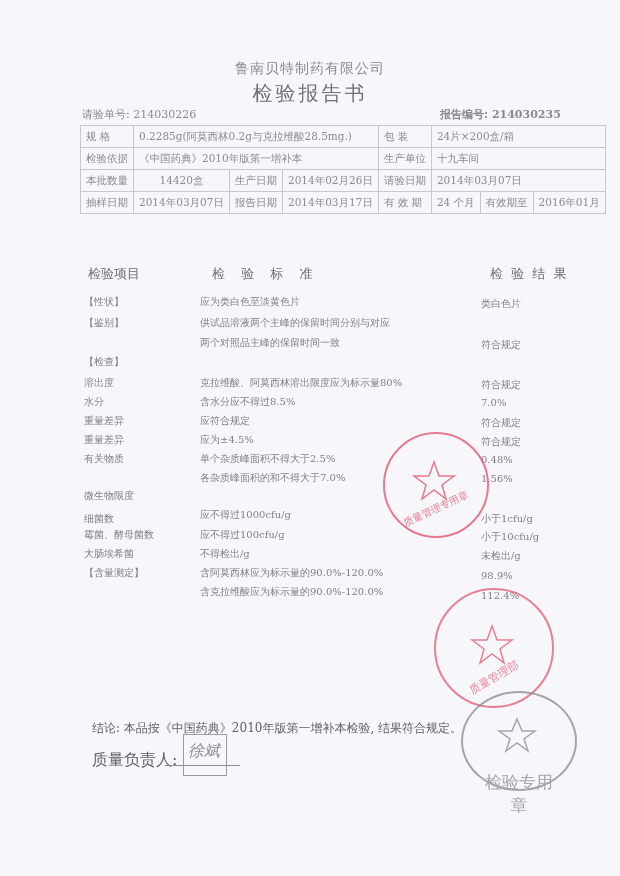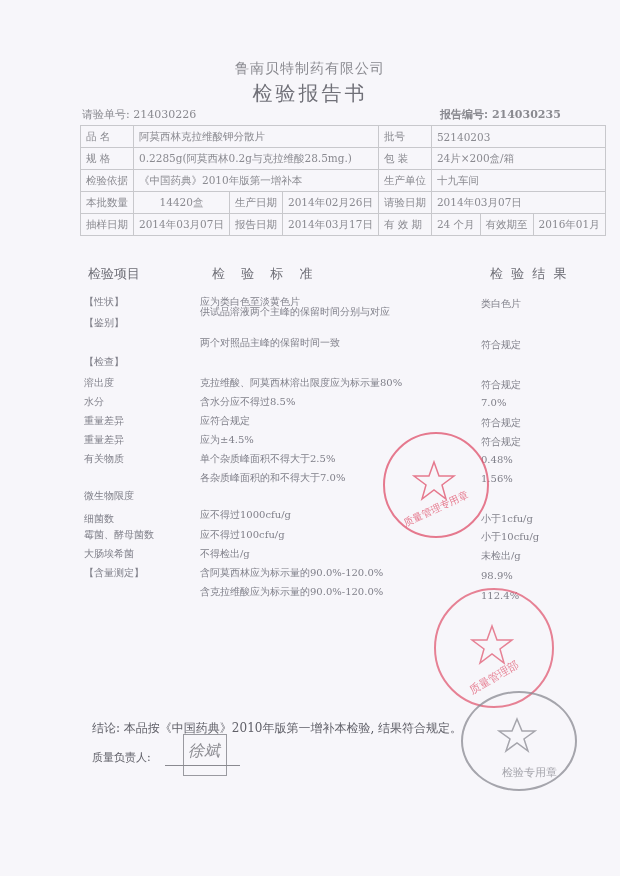--- a/index.html
+++ b/index.html
@@ -19,21 +19,21 @@
   table.info td { border: 1px solid #c8c8cc; height: 21px; padding: 0 5px; white-space: nowrap; }
   td.lbl { width: 48px; }
 
   .hdr { position: absolute; top: 265px; font-size: 13px; color: #6e6e76; }
   .row { position: absolute; font-size: 10px; color: #80808a; white-space: nowrap; }
   .c1 { left: 84px; }
   .c2 { left: 200px; }
   .c3 { left: 481px; }
 
   .conclusion { position: absolute; left: 92px; top: 720px; font-size: 12px; color: #606068; }
-  .qa { position: absolute; left: 92px; top: 750px; font-size: 11px; color: #606068; }
+  .qa { position: absolute; left: 92px; top: 750px; font-size: 16px; color: #606068; }
   .sig-box { position: absolute; left: 183px; top: 734px; width: 42px; height: 40px; border: 1px solid #9a9aa0; }
   .sig-line { position: absolute; left: 165px; top: 765px; width: 75px; border-top: 1px solid #8a8a90; }
   .sig-text { position: absolute; left: 188px; top: 741px; font-size: 16px; color: #8c8c92; font-style: italic; }
 
   .stamp { position: absolute; border-radius: 50%; }
 </style>
 </head>
 <body>
 
 <div class="page">
@@ -45,26 +45,20 @@
     <span>请验单号:</span>
     <span>214030226</span>
   </div>
   <div class="rep-no">
     <span>报告编号:</span>
     <span>214030235</span>
   </div>
 
   <table class="info">
     <tbody>
-        <tr>
-      <td class="lbl">品 名</td>
-      <td colspan="3">阿莫西林克拉维酸钾分散片</td>
-      <td style="width:55px">批号</td>
-      <td colspan="3">52140203</td>
-    </tr>
     <tr>
       <td class="lbl">规 格</td>
       <td colspan="3">0.2285g(阿莫西林0.2g与克拉维酸28.5mg.)</td>
       <td>包 装</td>
       <td colspan="3">24片×200盒/箱</td>
     </tr>
     <tr>
       <td class="lbl">检验依据</td>
       <td colspan="3">《中国药典》2010年版第一增补本</td>
       <td>生产单位</td>
@@ -94,21 +88,21 @@
   <div class="hdr" style="left:88px">检验项目</div>
   <div class="hdr" style="left:212px;letter-spacing:6px">检 验 标 准</div>
   <div class="hdr" style="left:490px;letter-spacing:2px">检 验 结 果</div>
 
   <div id="results-rows">
     <div class="row c1" style="top:295px">【性状】</div>
     <div class="row c2" style="top:295px">应为类白色至淡黄色片</div>
     <div class="row c3" style="top:297px">类白色片</div>
 
     <div class="row c1" style="top:316px">【鉴别】</div>
-    <div class="row c2" style="top:305px">供试品溶液两个主峰的保留时间分别与对应</div>
+    <div class="row c2" style="top:316px">供试品溶液两个主峰的保留时间分别与对应</div>
 
     <div class="row c1" style="top:336px"></div>
     <div class="row c2" style="top:336px">两个对照品主峰的保留时间一致</div>
     <div class="row c3" style="top:338px">符合规定</div>
 
     <div class="row c1" style="top:355px">【检查】</div>
 
     <div class="row c1" style="top:376px">溶出度</div>
     <div class="row c2" style="top:376px">克拉维酸、阿莫西林溶出限度应为标示量80%</div>
     <div class="row c3" style="top:378px">符合规定</div>
@@ -167,21 +161,21 @@
     <svg width="116" height="116" viewBox="0 0 116 116" style="position:absolute;left:-2px;top:-2px">
       <polygon points="58,38 63,52 78,52 66,61 70,75 58,66 46,75 50,61 38,52 53,52" fill="none" stroke="#e0506a" stroke-width="1.5"></polygon>
     </svg>
     <div style="position:absolute;left:28px;top:80px;width:60px;text-align:center;font-size:11px;color:#e0506a;transform:rotate(-30deg);">质量管理部</div>
   </div>
 
   <div class="stamp" style="left:461px;top:691px;width:112px;height:96px;border:2px solid #8a8a92;opacity:0.75;">
     <svg width="112" height="96" viewBox="0 0 112 96" style="position:absolute;left:-2px;top:-2px">
       <polygon points="56,28 61,40 74,40 63,48 67,60 56,52 45,60 49,48 38,40 51,40" fill="none" stroke="#8a8a92" stroke-width="1.5"></polygon>
     </svg>
-    <div style="position:absolute;left:18px;top:72px;width:76px;text-align:right;font-size:11px;color:#8a8a92;">检验专用章</div>
+    <div style="position:absolute;left:18px;top:78px;width:76px;text-align:center;font-size:17px;color:#8a8a92;">检验专用章</div>
   </div>
 
   <div class="conclusion">结论: 本品按《中国药典》2010年版第一增补本检验, 结果符合规定。</div>
   <div class="qa">质量负责人:</div>
   <div class="sig-box"></div>
   <div class="sig-line"></div>
   <div class="sig-text">徐斌</div>
 
 </div>
 

